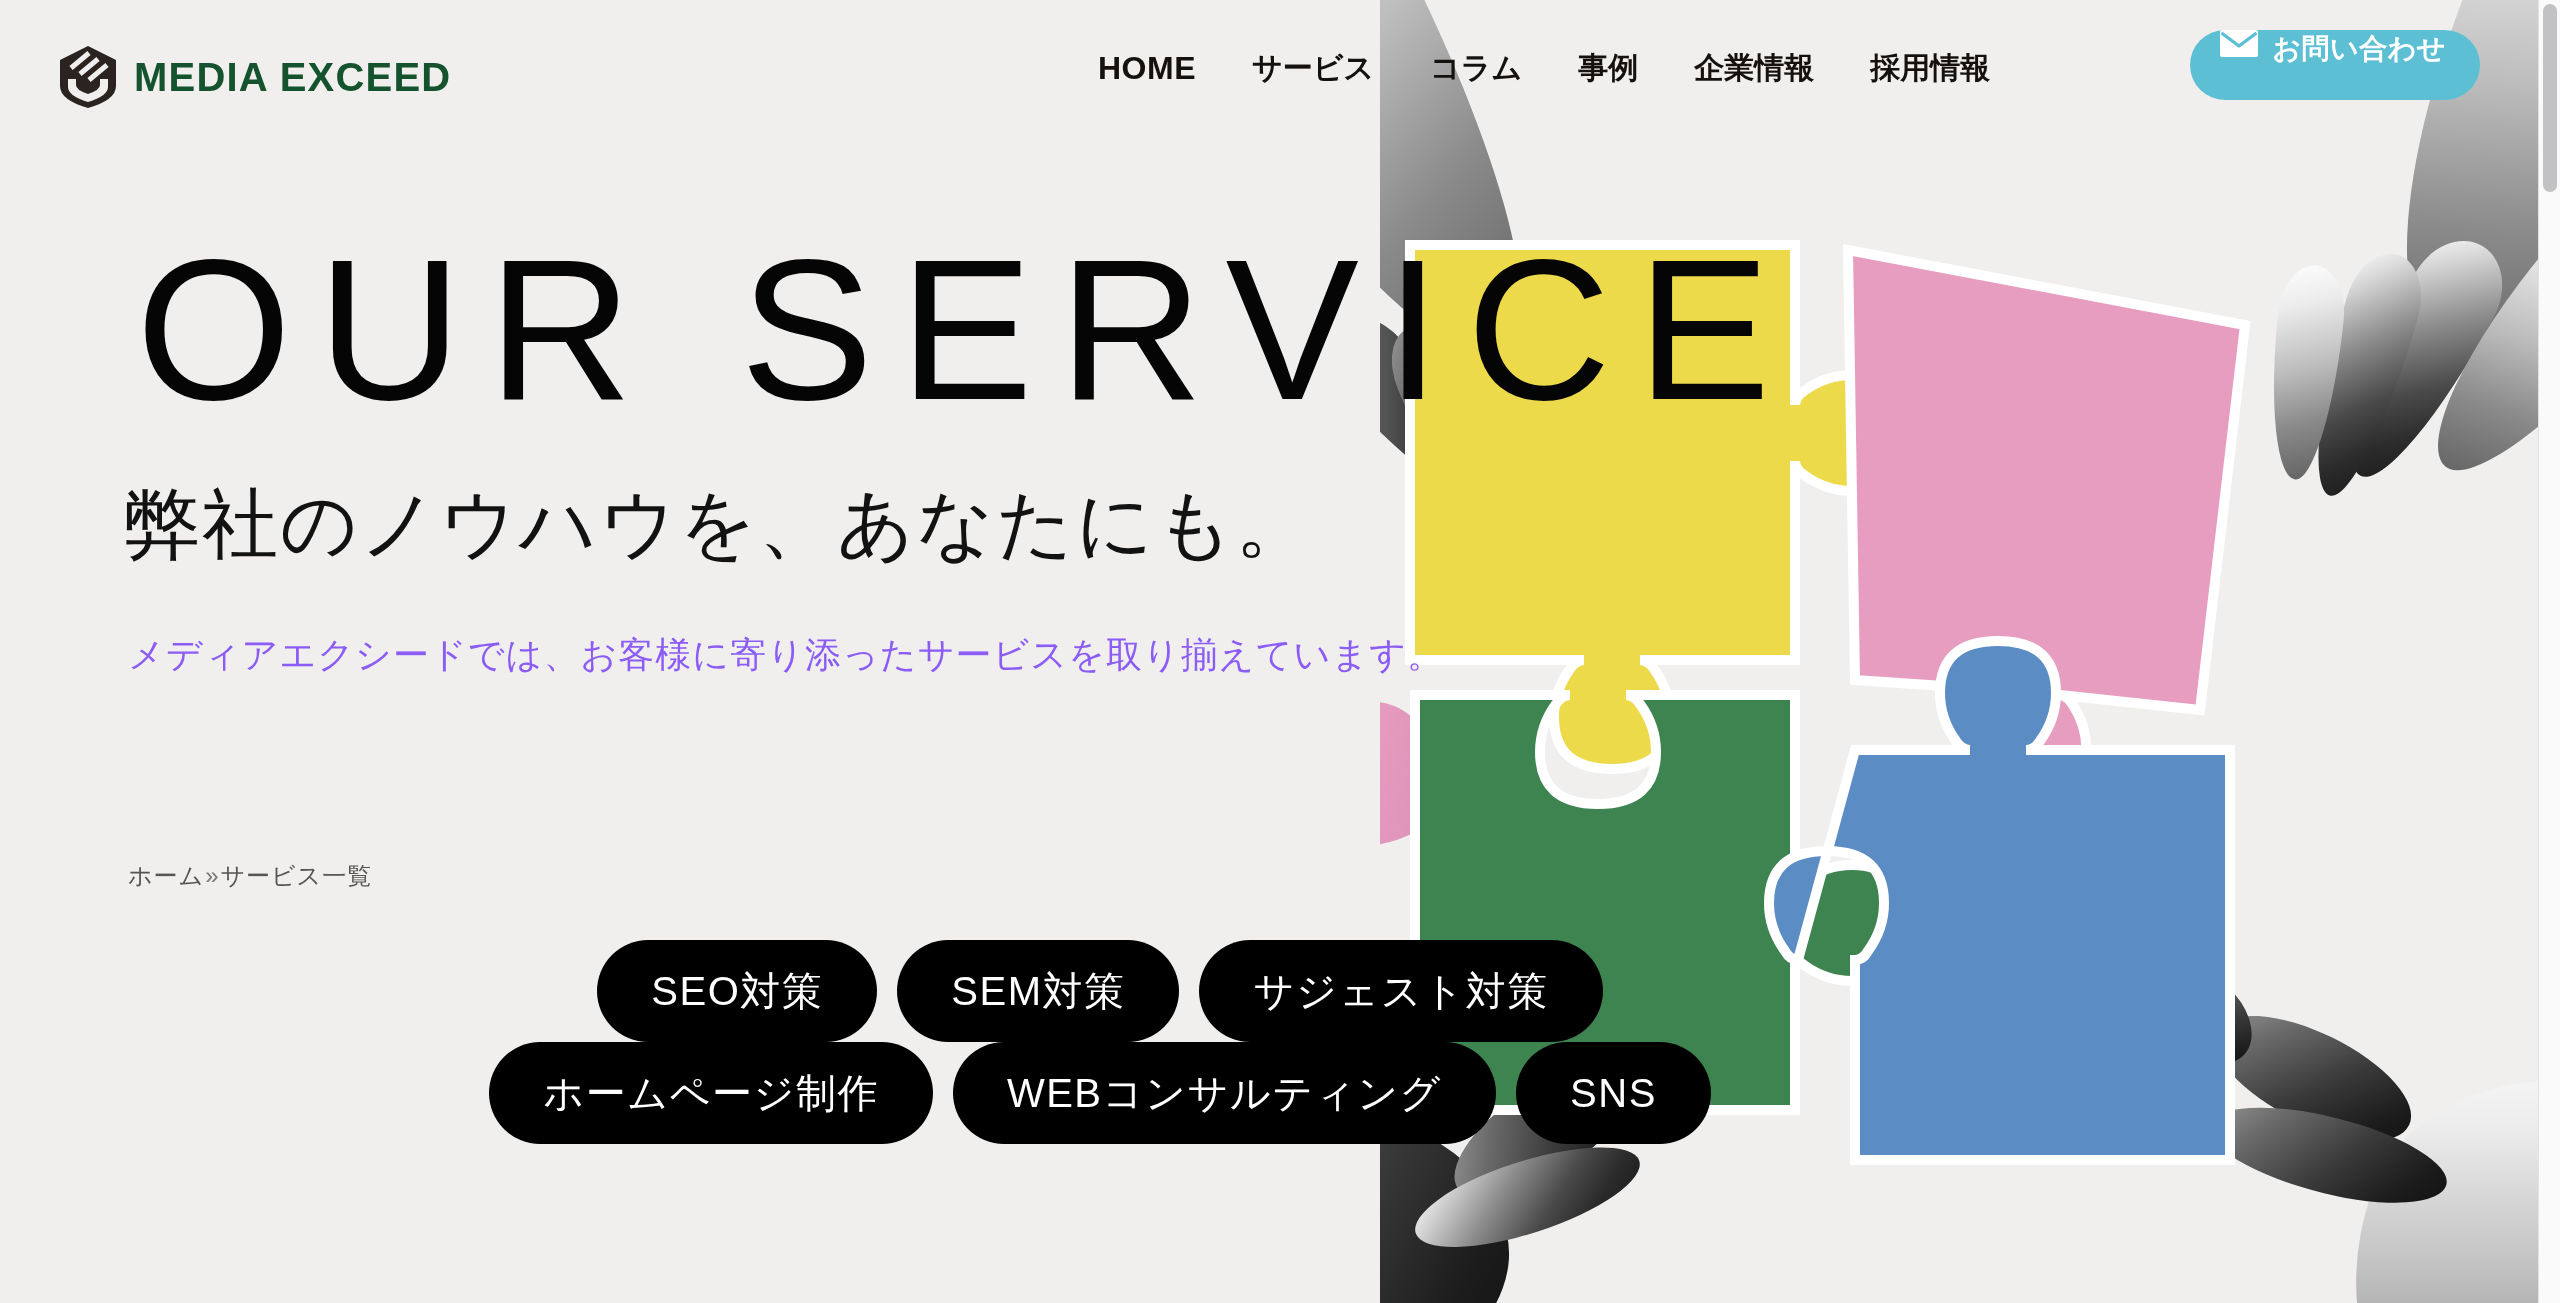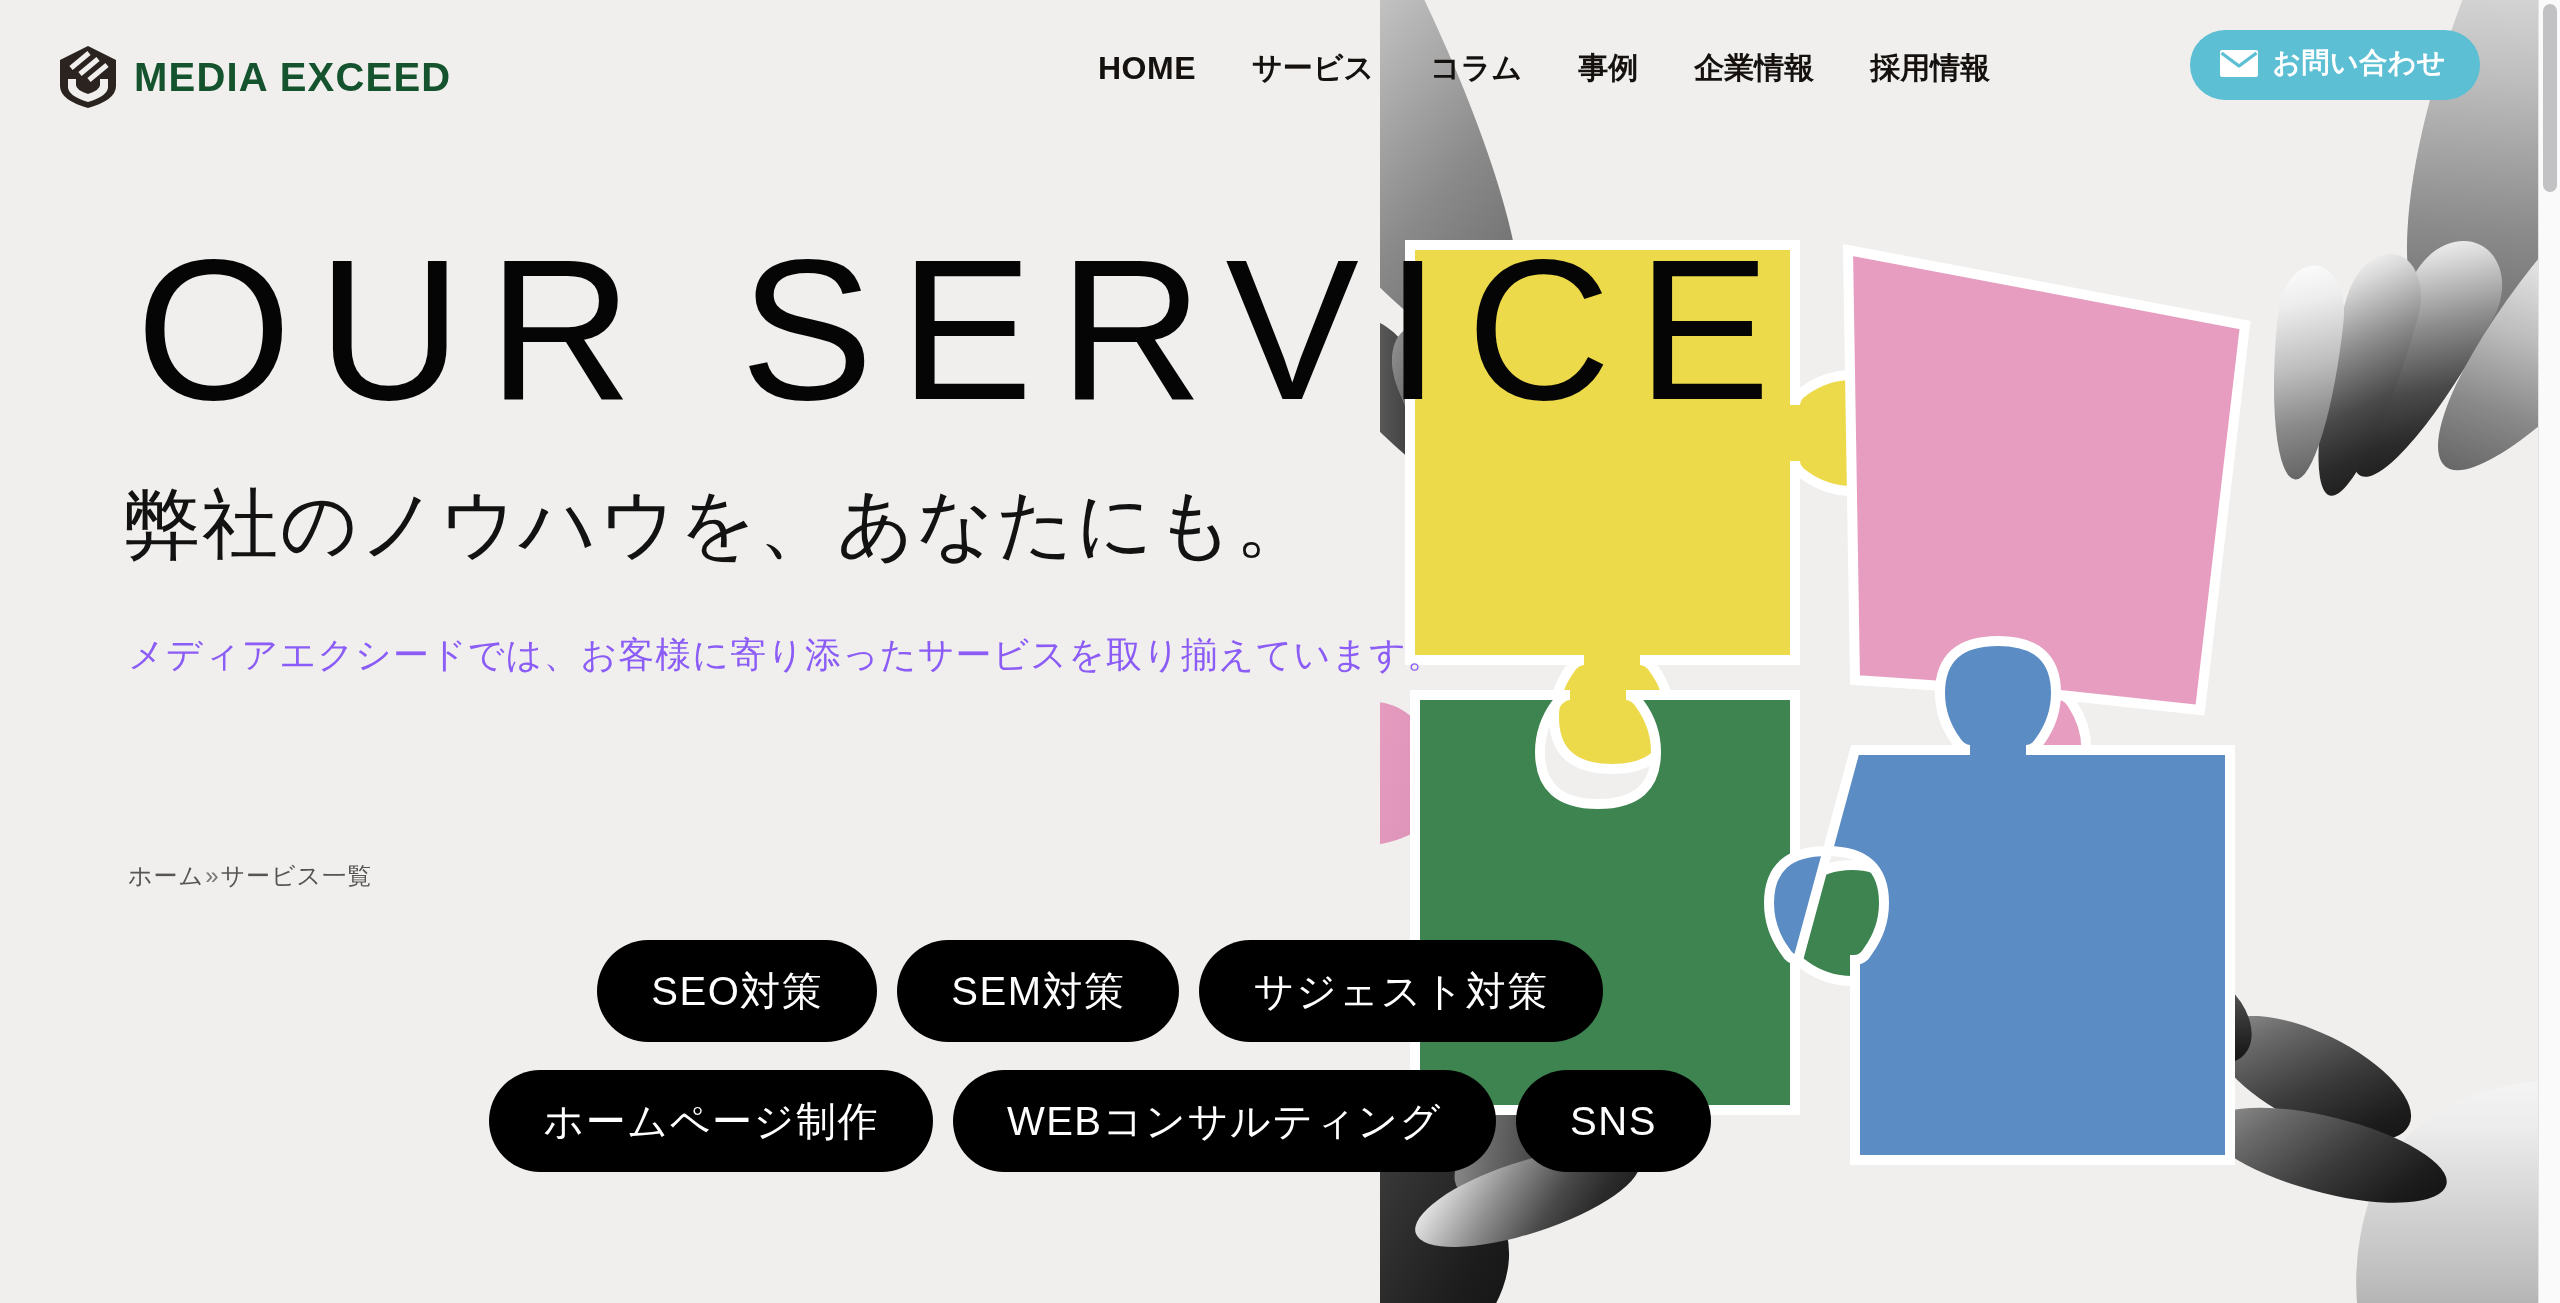--- a/index.html
+++ b/index.html
@@ -100,21 +100,21 @@
   .nav-link {
     font-size:30px; font-weight:bold; color:#14110f;
     padding:0 28px; white-space:nowrap; cursor:pointer; text-decoration:none;
   }
   .nav-link.latin { font-size:32px; letter-spacing:.5px; }
 
   #contact-button {
     position:absolute; right:80px; top:30px;
     height:70px; padding:0 34px 4px 30px;
     background:#5cbfd4; border-radius:36px;
-    display:flex; align-items:center; gap:14px;
+    display:flex; align-items:flex-start; gap:14px;
     cursor:pointer; border:none;
   }
   #contact-button .mail-icon { width:38px; height:27px; flex:none; display:block; }
   #contact-label {
     color:#fff; font-size:28px; font-weight:bold; white-space:nowrap; letter-spacing:.5px;
   }
 
   
   #hero-copy { position:absolute; left:0; top:0; width:2560px; z-index:30; }
 
@@ -146,21 +146,21 @@
     font-size:24px; color:#555; letter-spacing:1px;
   }
   #breadcrumb .crumb { cursor:pointer; }
   #breadcrumb .crumb.current { cursor:default; }
   #breadcrumb .sep { color:#777; font-size:24px; }
 
   
   #service-pills {
     position:absolute; left:0; top:940px;
     width:2200px; z-index:30;
-    display:flex; flex-direction:column; align-items:center; gap:28px;
+    display:flex; flex-direction:column; align-items:center; 
   }
   .pill-row { display:flex; align-items:center; justify-content:center; gap:20px; }
   .pill {
     background:#000; color:#fff;
     border-radius:60px; border:none;
     height:102px; padding:0 54px;
     font-size:40px; font-weight:400; letter-spacing:1.5px;
     white-space:nowrap; cursor:pointer;
     display:flex; align-items:center; justify-content:center;
     font-family:"Liberation Sans","DejaVu Sans",sans-serif;

